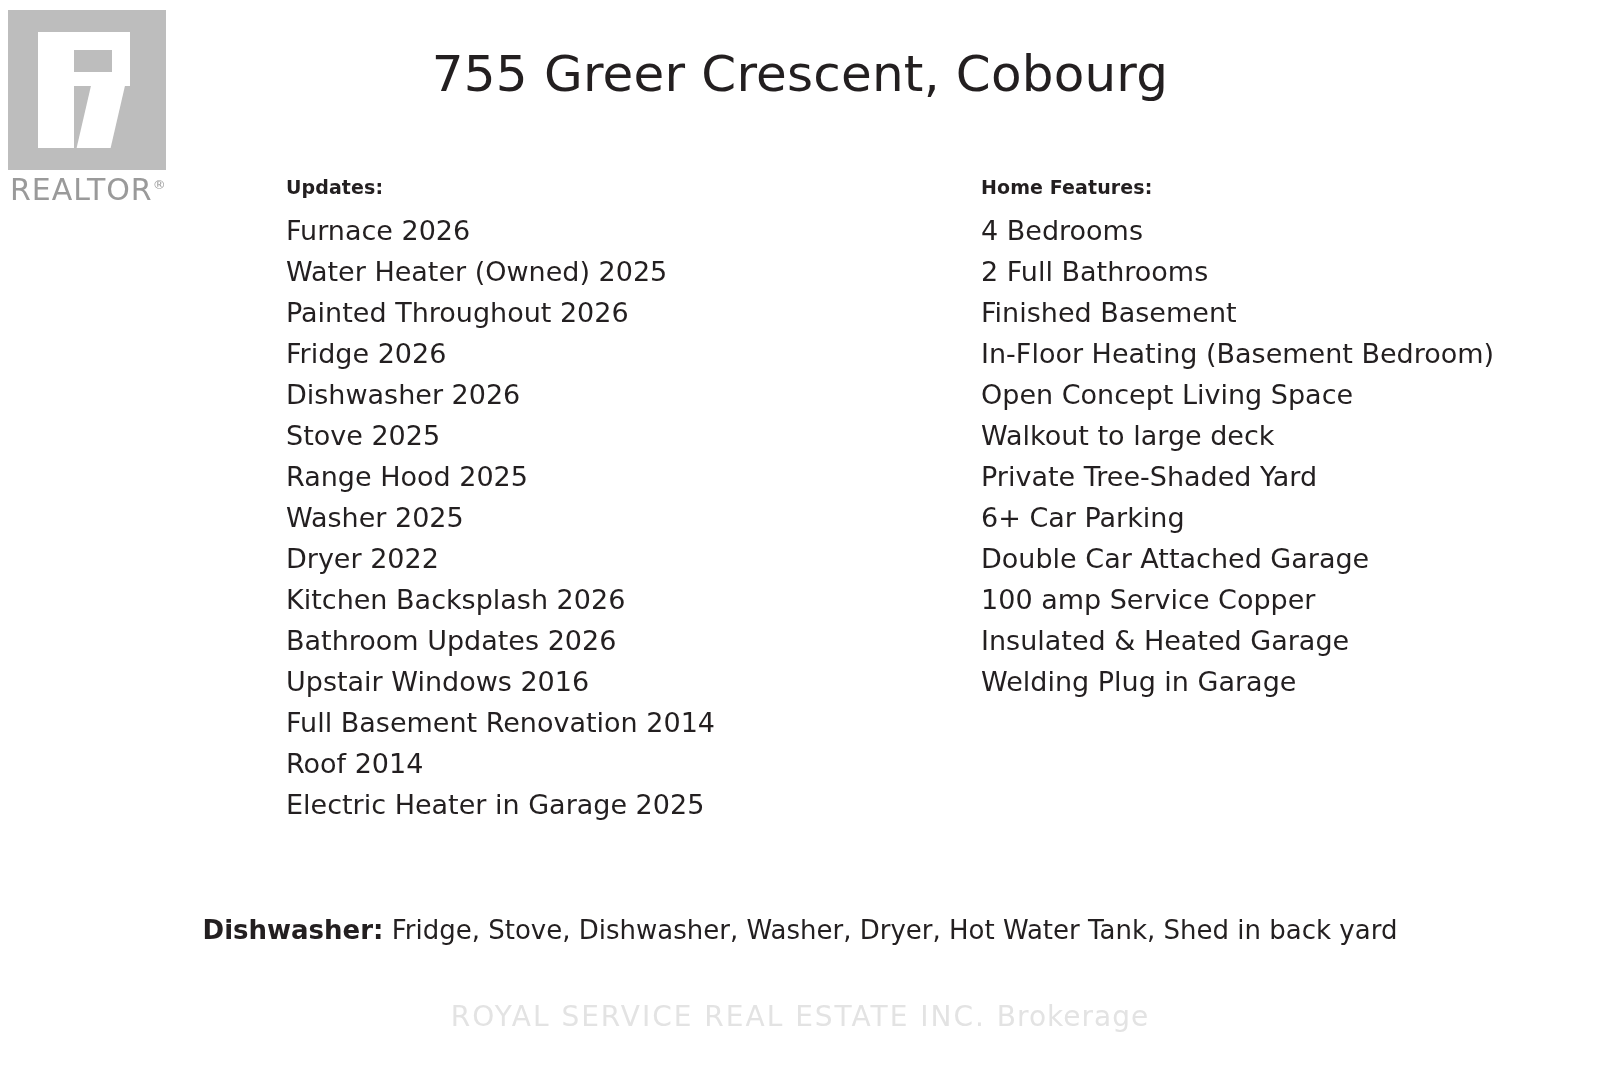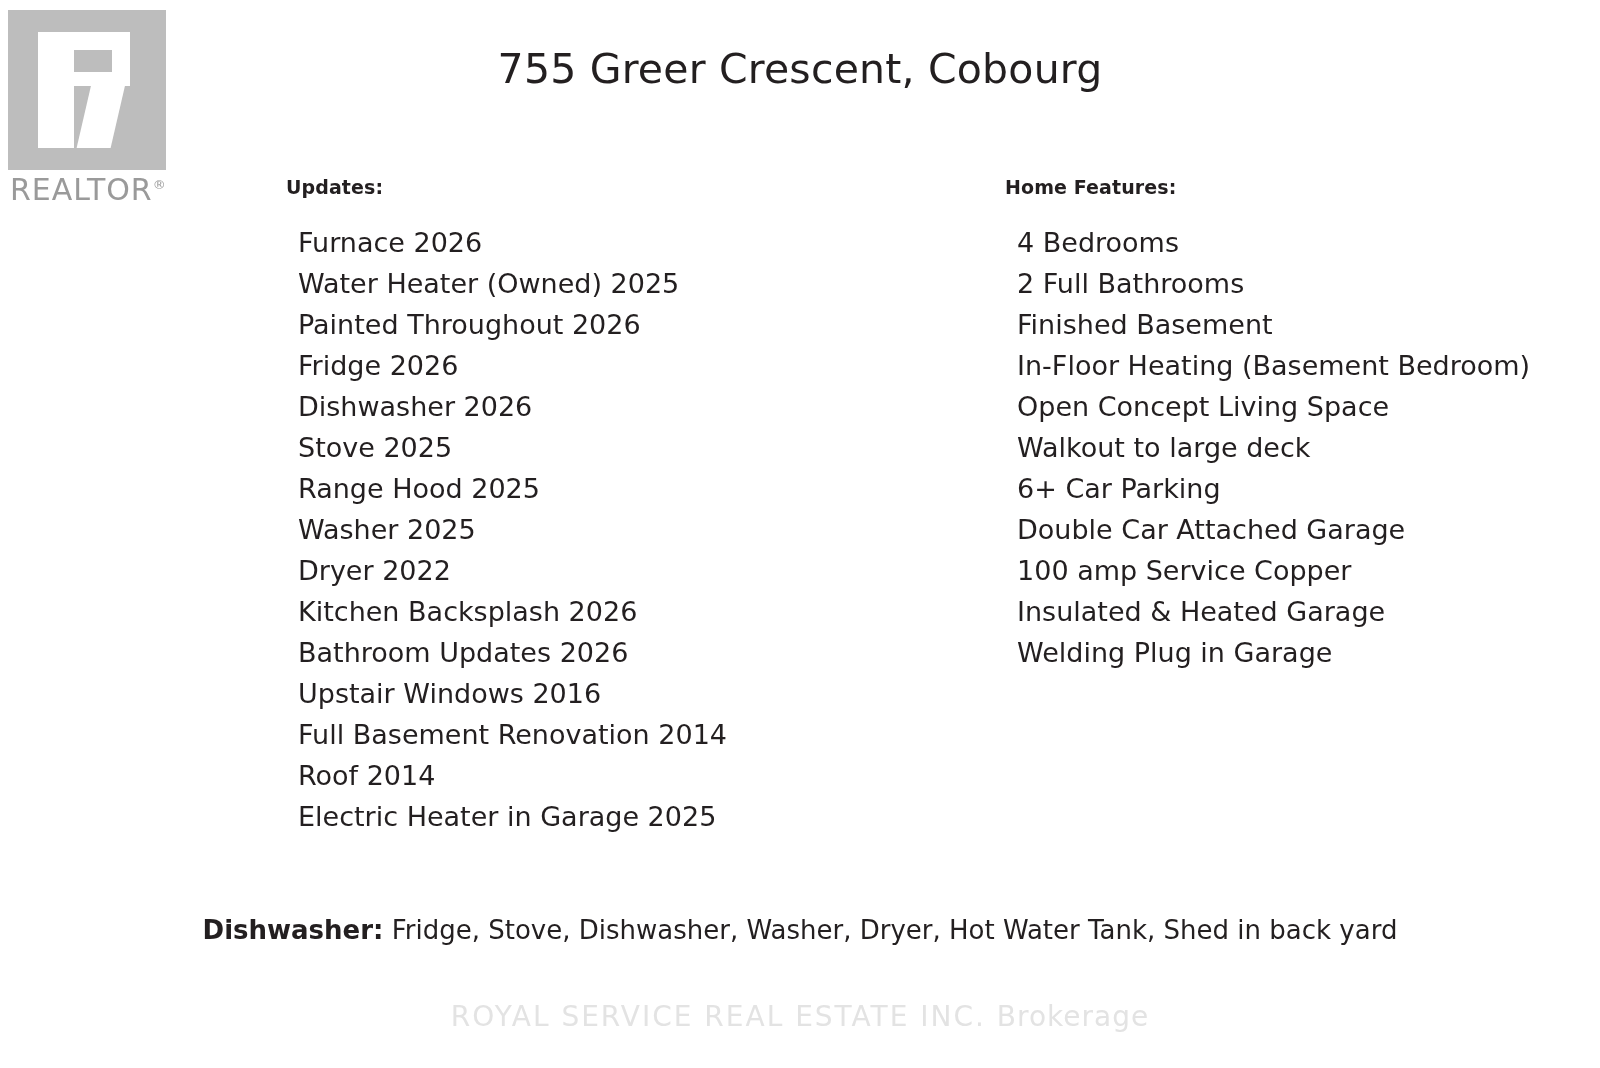--- a/index.html
+++ b/index.html
@@ -83,21 +83,21 @@
     vertical-align: super;
   }
 
   
   .title {
     position: absolute;
     top: 45px;
     left: 0;
     width: 1600px;
     text-align: center;
-    font-size: 41px;
+    font-size: 50px;
     letter-spacing: 0.2px;
     color: #231f20;
   }
 
   
   .columns {
     position: absolute;
     top: 176px;
     left: 286px;
     width: 1180px;
@@ -110,21 +110,21 @@
   }
   .col-head {
     font-size: 19px;
     font-weight: bold;
     color: #231f20;
     margin-bottom: 12px;
     letter-spacing: 0.1px;
   }
   .col ul {
     list-style: none;
-    margin: 12px;
+    margin: 0;
     padding: 0;
   }
   .col li {
     font-size: 27px;
     line-height: 41px;
     color: #231f20;
     white-space: nowrap;
   }
 
   
@@ -198,20 +198,21 @@
 
     <div class="col">
       <div class="col-head">Home Features:</div>
       <ul>
         <li>4 Bedrooms</li>
         <li>2 Full Bathrooms</li>
         <li>Finished Basement</li>
         <li>In-Floor Heating (Basement Bedroom)</li>
         <li>Open Concept Living Space</li>
         <li>Walkout to large deck</li>
+        <li>Private Tree-Shaded Yard</li>
         <li>6+ Car Parking</li>
         <li>Double Car Attached Garage</li>
         <li>100 amp Service Copper</li>
         <li>Insulated &amp; Heated Garage</li>
         <li>Welding Plug in Garage</li>
       </ul>
     </div>
 
   </div>
 

